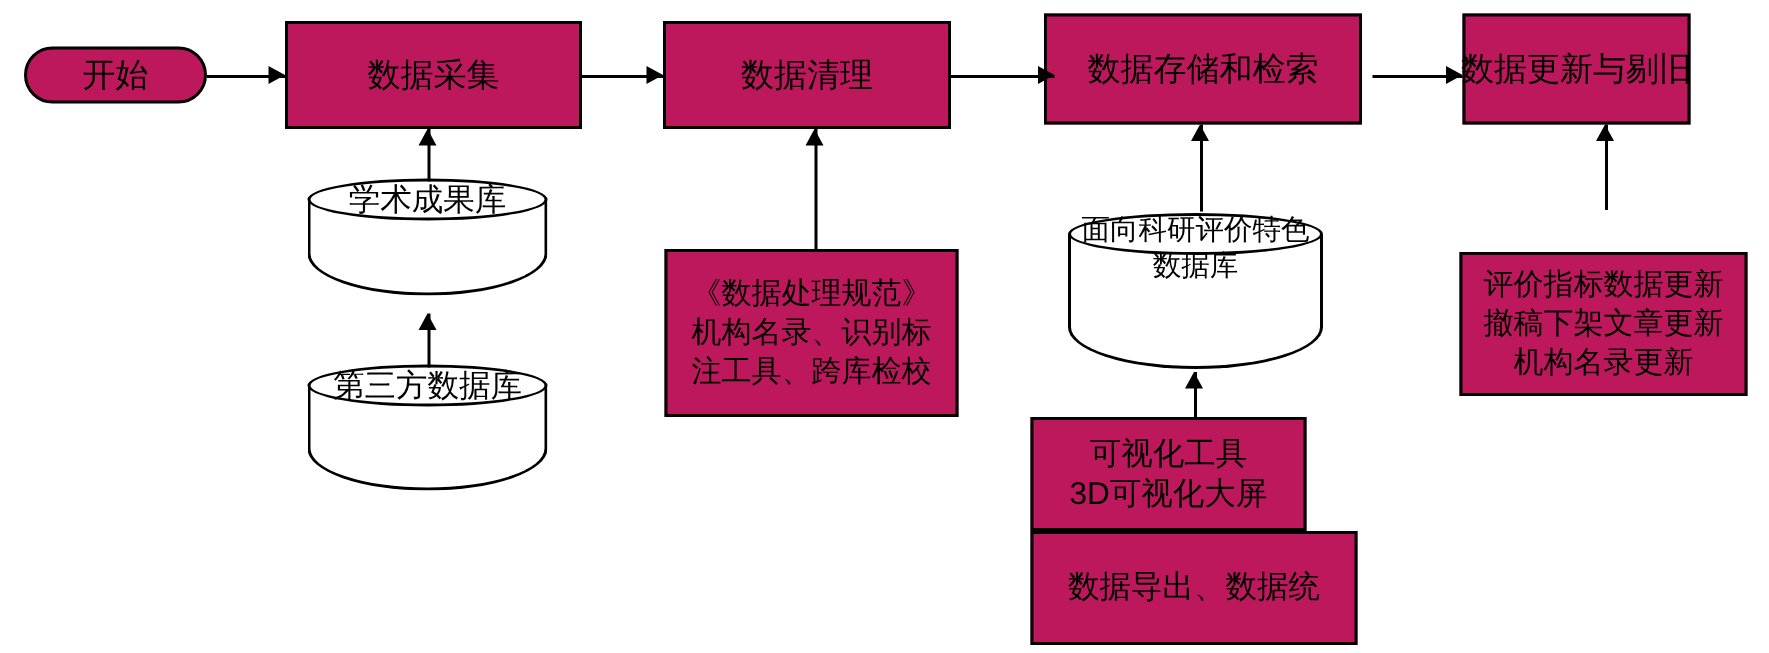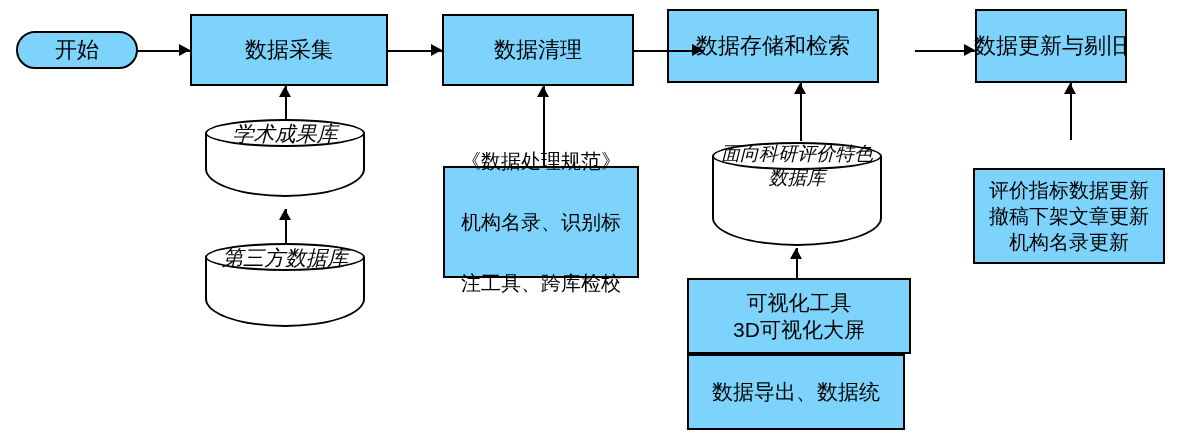--- a/index.html
+++ b/index.html
@@ -13,21 +13,21 @@
     height: 435px;
     background: #ffffff;
     font-family: "Liberation Sans", sans-serif;
     color: #000000;
     overflow: hidden;
   }
   .node {
     position: absolute;
     box-sizing: border-box;
     border: 2px solid #000000;
-    background: #7dd3fc;
+    background: #be185d;
     display: flex;
     flex-direction: column;
     align-items: center;
     justify-content: center;
     text-align: center;
     line-height: 1.3;
   }
   .rect {
     border-radius: 0;
   }
@@ -40,21 +40,20 @@
   }
   .f22 { font-size: 22px; }
   .f21 { font-size: 21px; }
   .f20 { font-size: 20px; }
   .f19 { font-size: 19px; }
 
   
   .cyl {
     position: absolute;
     box-sizing: border-box;
-    font-style: italic;
   }
   .cyl .body {
     position: absolute;
     left: 0;
     right: 0;
     top: 14px;
     bottom: 0;
     border: 2px solid #000000;
     border-top: none;
     border-radius: 0 0 50% 50% / 0 0 28px 28px;
@@ -130,21 +129,21 @@
   </div>
 
   <div class="node rect" style="left:442px; top:14px; width:192px; height:72px;">
     <span class="line f22">数据清理</span>
   </div>
 
   <div class="node rect" style="left:190px; top:14px; width:198px; height:72px;">
     <span class="line f22">数据采集</span>
   </div>
 
-  <div class="node rect" style="left:667px; top:9px; width:212px; height:74px;justify-content:center;">
+  <div class="node rect" style="left:696px; top:9px; width:212px; height:74px;justify-content:center;">
     <span class="line f22">数据存储和检索</span>
   </div>
 
   <div class="node rect" style="left:975px; top:9px; width:152px; height:74px;">
     <span class="line f22">数据更新与剔旧</span>
   </div>
 
   <div class="arrow" style="left:138px; top:40px; width:52px; height:20px;">
     <div class="shaft-h" style="width:52px;"></div>
     <div class="head-right"></div>
@@ -184,21 +183,21 @@
   <div class="arrow" style="left:275px; top:86px; width:20px; height:35px;">
     <div class="shaft-v" style="top:0; height:35px;"></div>
     <div class="head-up"></div>
   </div>
 
   <div class="arrow" style="left:275px; top:209px; width:20px; height:36px;">
     <div class="shaft-v" style="top:0; height:36px;"></div>
     <div class="head-up"></div>
   </div>
 
-  <div class="node rect" style="left:443px; top:166px; width:196px; height:112px;gap:35px;">
+  <div class="node rect" style="left:443px; top:166px; width:196px; height:112px;">
     <span class="line f20">《数据处理规范》</span>
     <span class="line f20">机构名录、识别标</span>
     <span class="line f20">注工具、跨库检校</span>
   </div>
 
   <div class="arrow" style="left:533px; top:86px; width:20px; height:80px;">
     <div class="shaft-v" style="top:0; height:80px;"></div>
     <div class="head-up"></div>
   </div>
 
@@ -209,21 +208,21 @@
       <span class="line f19">面向科研评价特色</span>
       <span class="line f19">数据库</span>
     </div>
   </div>
 
   <div class="arrow" style="left:790px; top:83px; width:20px; height:58px;">
     <div class="shaft-v" style="top:0; height:58px;"></div>
     <div class="head-up"></div>
   </div>
 
-  <div class="node rect" style="left:687px; top:278px; width:224px; height:76px;">
+  <div class="node rect" style="left:687px; top:278px; width:184px; height:76px;">
     <span class="line f21">可视化工具</span>
     <span class="line f21">3D可视化大屏</span>
   </div>
 
   <div class="node rect" style="left:687px; top:354px; width:218px; height:76px;">
     <span class="line f21">数据导出、数据统</span>
   </div>
 
   <div class="arrow" style="left:786px; top:248px; width:20px; height:30px;">
     <div class="shaft-v" style="top:0; height:30px;"></div>

